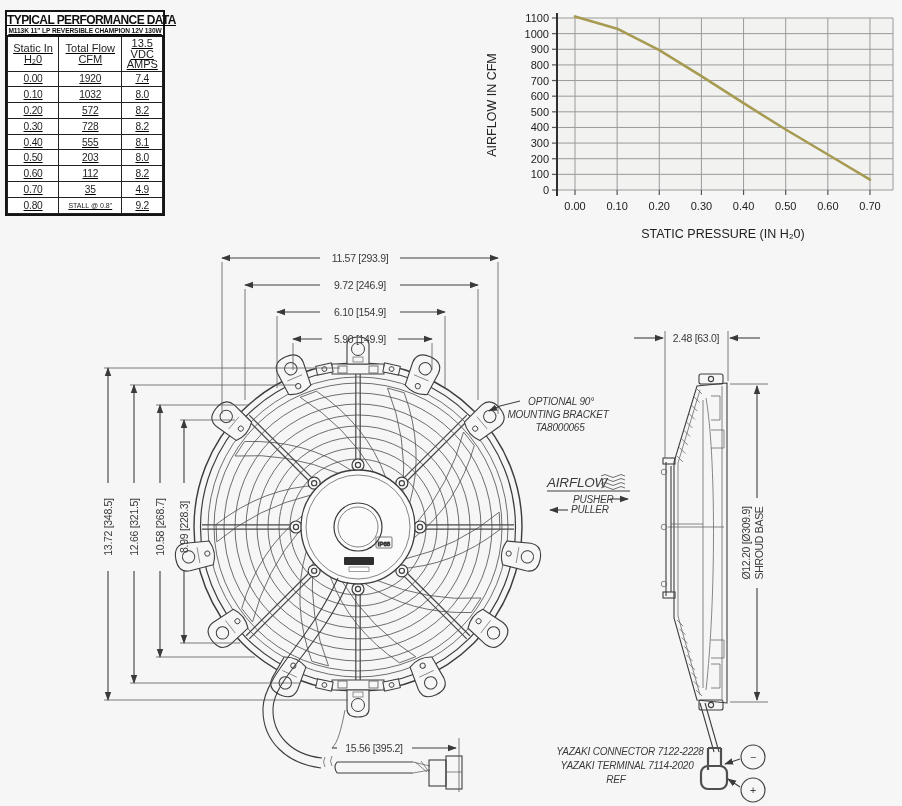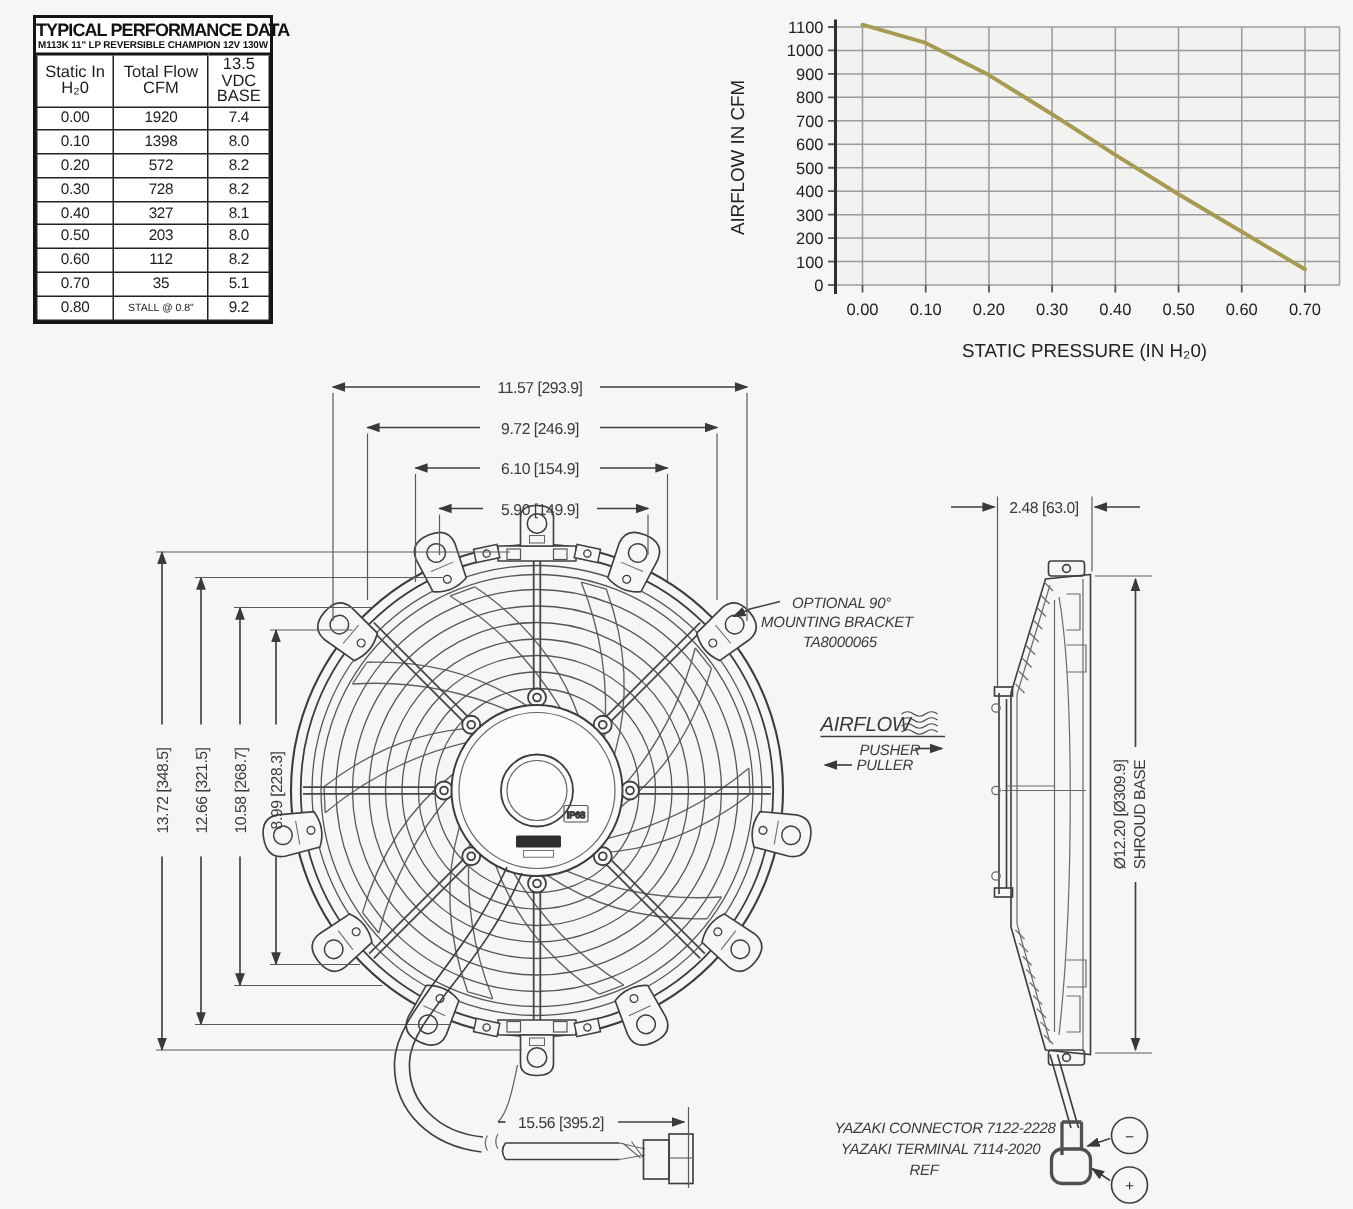--- a/index.html
+++ b/index.html
@@ -2,22 +2,22 @@
 <html><head>
 <meta charset="utf-8">
 <style>
   html,body{margin:0;padding:0;}
   body{
     width:902px;height:806px;position:relative;overflow:hidden;
     background:#f6f6f6;font-family:"Liberation Sans",sans-serif;
   }
   
   .perf-table{
-    position:absolute;left:22px;top:10px;width:160px;
-    background:#ffffff;border:2px solid #151515;box-sizing:border-box;
+    position:absolute;left:5px;top:10px;width:160px;
+    background:#ffffff;border:2px solid #151515;box-sizing:border-box;text-decoration:underline;
   }
   .pt-title{
     font-weight:bold;font-size:12px;letter-spacing:-0.6px;
     text-align:center;color:#111;padding-top:1px;white-space:nowrap;
   }
   .pt-subtitle{
     font-weight:bold;font-size:6.6px;letter-spacing:-0.1px;
     text-align:center;color:#111;padding-bottom:1px;white-space:nowrap;
   }
   .perf-table table{width:100%;border-collapse:collapse;table-layout:fixed;}
@@ -50,64 +50,64 @@
           <th class="col1">
             <div>Static In</div>
             <div>H₂0</div>
           </th>
           <th class="col2">
             <div>Total Flow</div>
             <div>CFM</div>
           </th>
           <th class="col3">
             <div>13.5 VDC</div>
-            <div>BASE</div>
+            <div>AMPS</div>
           </th>
         </tr>
       </thead>
     <tbody id="pt-body">
         <tr>
           <td>0.00</td>
           <td>1920</td>
           <td>7.4</td>
         </tr>
         <tr>
           <td>0.10</td>
-          <td>1398</td>
+          <td>1032</td>
           <td>8.0</td>
         </tr>
         <tr>
           <td>0.20</td>
           <td>572</td>
           <td>8.2</td>
         </tr>
         <tr>
           <td>0.30</td>
           <td>728</td>
           <td>8.2</td>
         </tr>
         <tr>
           <td>0.40</td>
-          <td>327</td>
+          <td>555</td>
           <td>8.1</td>
         </tr>
         <tr>
           <td>0.50</td>
           <td>203</td>
           <td>8.0</td>
         </tr>
         <tr>
           <td>0.60</td>
           <td>112</td>
           <td>8.2</td>
         </tr>
         <tr>
           <td>0.70</td>
           <td>35</td>
-          <td>5.1</td>
+          <td>4.9</td>
         </tr>
         <tr>
           <td>0.80</td>
           <td class="small">STALL @ 0.8"</td>
           <td>9.2</td>
         </tr>
       </tbody>
   </table>
 </div>
 

